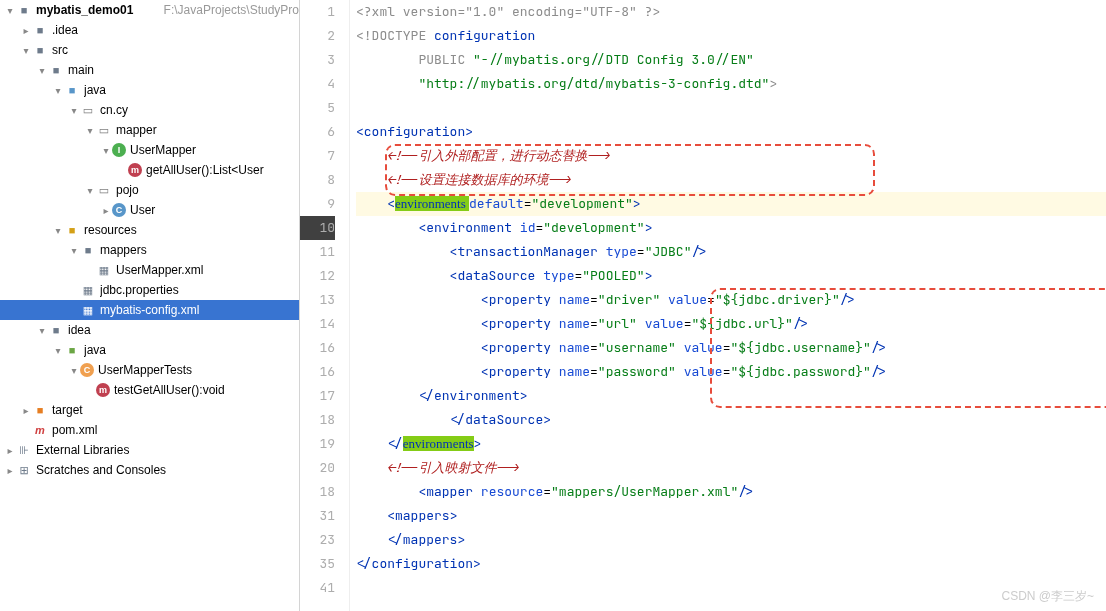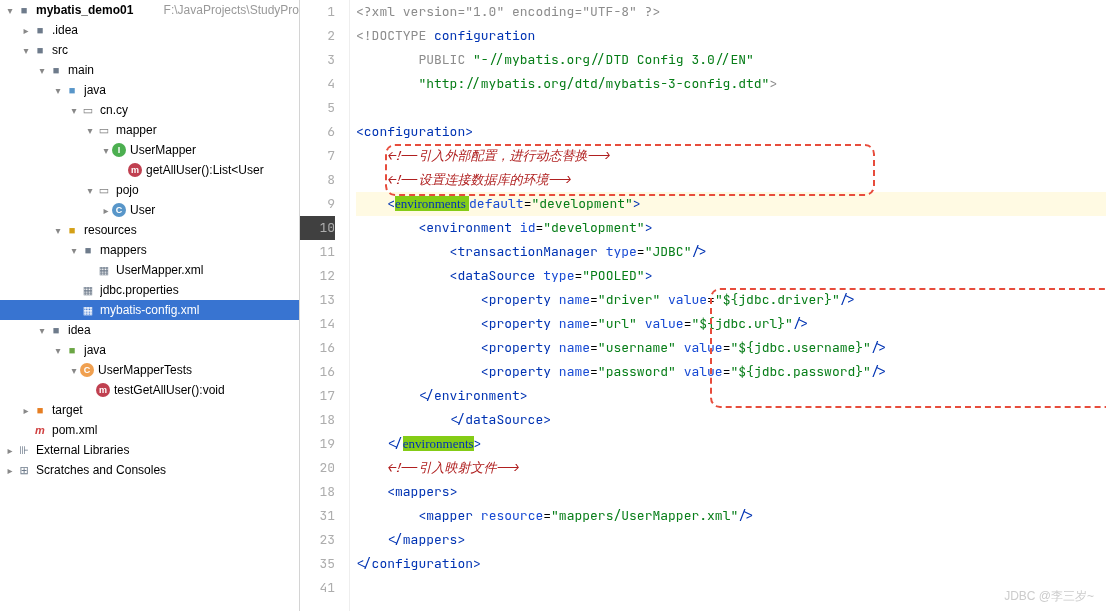--- a/index.html
+++ b/index.html
@@ -243,24 +243,24 @@
 <div class="code-line">            <span class="t-tag">&lt;</span><span class="t-tag">transactionManager </span><span class="t-attr">type</span><span>=</span><span class="t-str">"JDBC"</span><span class="t-tag">/&gt;</span></div>
 <div class="code-line">            <span class="t-tag">&lt;</span><span class="t-tag">dataSource </span><span class="t-attr">type</span><span>=</span><span class="t-str">"POOLED"</span><span class="t-tag">&gt;</span></div>
 <div class="code-line">                <span class="t-tag">&lt;</span><span class="t-tag">property </span><span class="t-attr">name</span><span>=</span><span class="t-str">"driver" </span><span class="t-attr">value</span><span>=</span><span class="t-str">"${jdbc.driver}"</span><span class="t-tag">/&gt;</span></div>
 <div class="code-line">                <span class="t-tag">&lt;</span><span class="t-tag">property </span><span class="t-attr">name</span><span>=</span><span class="t-str">"url" </span><span class="t-attr">value</span><span>=</span><span class="t-str">"${jdbc.url}"</span><span class="t-tag">/&gt;</span></div>
 <div class="code-line">                <span class="t-tag">&lt;</span><span class="t-tag">property </span><span class="t-attr">name</span><span>=</span><span class="t-str">"username" </span><span class="t-attr">value</span><span>=</span><span class="t-str">"${jdbc.username}"</span><span class="t-tag">/&gt;</span></div>
 <div class="code-line">                <span class="t-tag">&lt;</span><span class="t-tag">property </span><span class="t-attr">name</span><span>=</span><span class="t-str">"password" </span><span class="t-attr">value</span><span>=</span><span class="t-str">"${jdbc.password}"</span><span class="t-tag">/&gt;</span></div>
 <div class="code-line">        <span class="t-tag">&lt;/</span><span class="t-tag">environment</span><span class="t-tag">&gt;</span></div>
 <div class="code-line">            <span class="t-tag">&lt;/</span><span class="t-tag">dataSource</span><span class="t-tag">&gt;</span></div>
 <div class="code-line">    <span class="t-tag">&lt;/</span><span class="t-tag env-hl">environments</span><span class="t-tag">&gt;</span></div>
 <div class="code-line">    <span class="t-cmt-red">&lt;!--引入映射文件--&gt;</span></div>
+<div class="code-line">        <span class="t-tag">&lt;</span><span class="t-tag">mapper </span><span class="t-attr">resource</span><span>=</span><span class="t-str">"mappers/UserMapper.xml"</span><span class="t-tag">/&gt;</span></div>
 <div class="code-line">    <span class="t-tag">&lt;</span><span class="t-tag">mappers</span><span class="t-tag">&gt;</span></div>
-<div class="code-line">        <span class="t-tag">&lt;</span><span class="t-tag">mapper </span><span class="t-attr">resource</span><span>=</span><span class="t-str">"mappers/UserMapper.xml"</span><span class="t-tag">/&gt;</span></div>
 <div class="code-line">    <span class="t-tag">&lt;/</span><span class="t-tag">mappers</span><span class="t-tag">&gt;</span></div>
 <div class="code-line"><span class="t-tag">&lt;/</span><span class="t-tag">configuration</span><span class="t-tag">&gt;</span></div>
 
 <div class="red-box red-box1"></div>
 <div class="red-box red-box2"></div>
 </div>
 </div>
 </div>
 
-<div class="watermark">JDBC @李三岁~</div>
+<div class="watermark">CSDN @李三岁~</div>
 
 </body></html>

